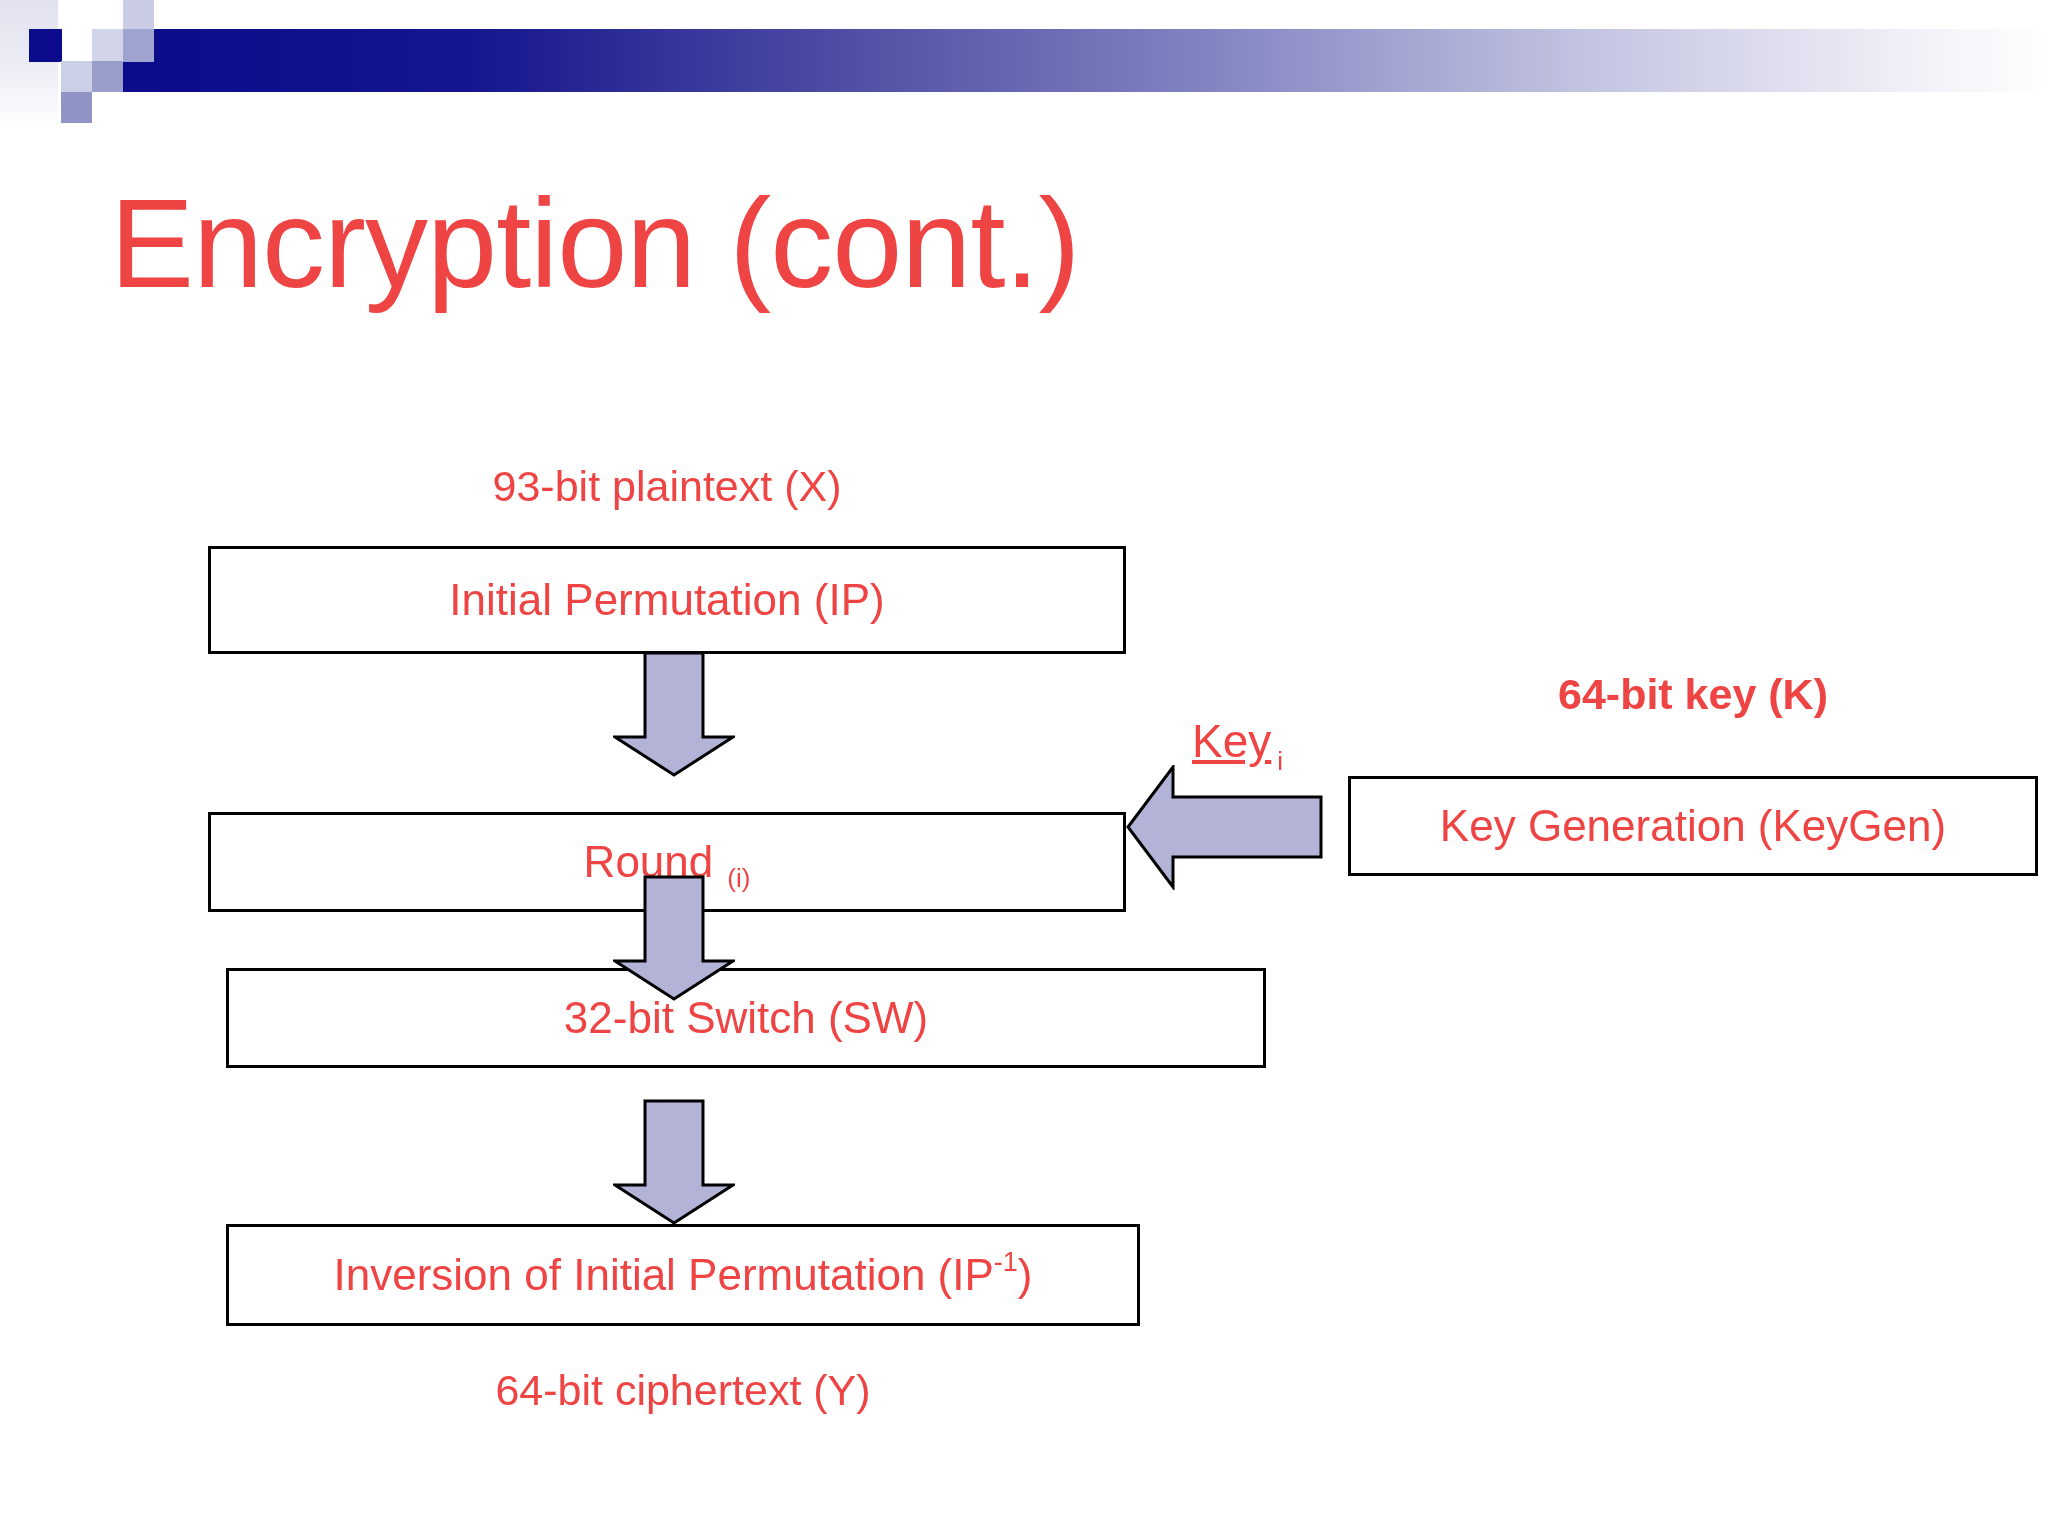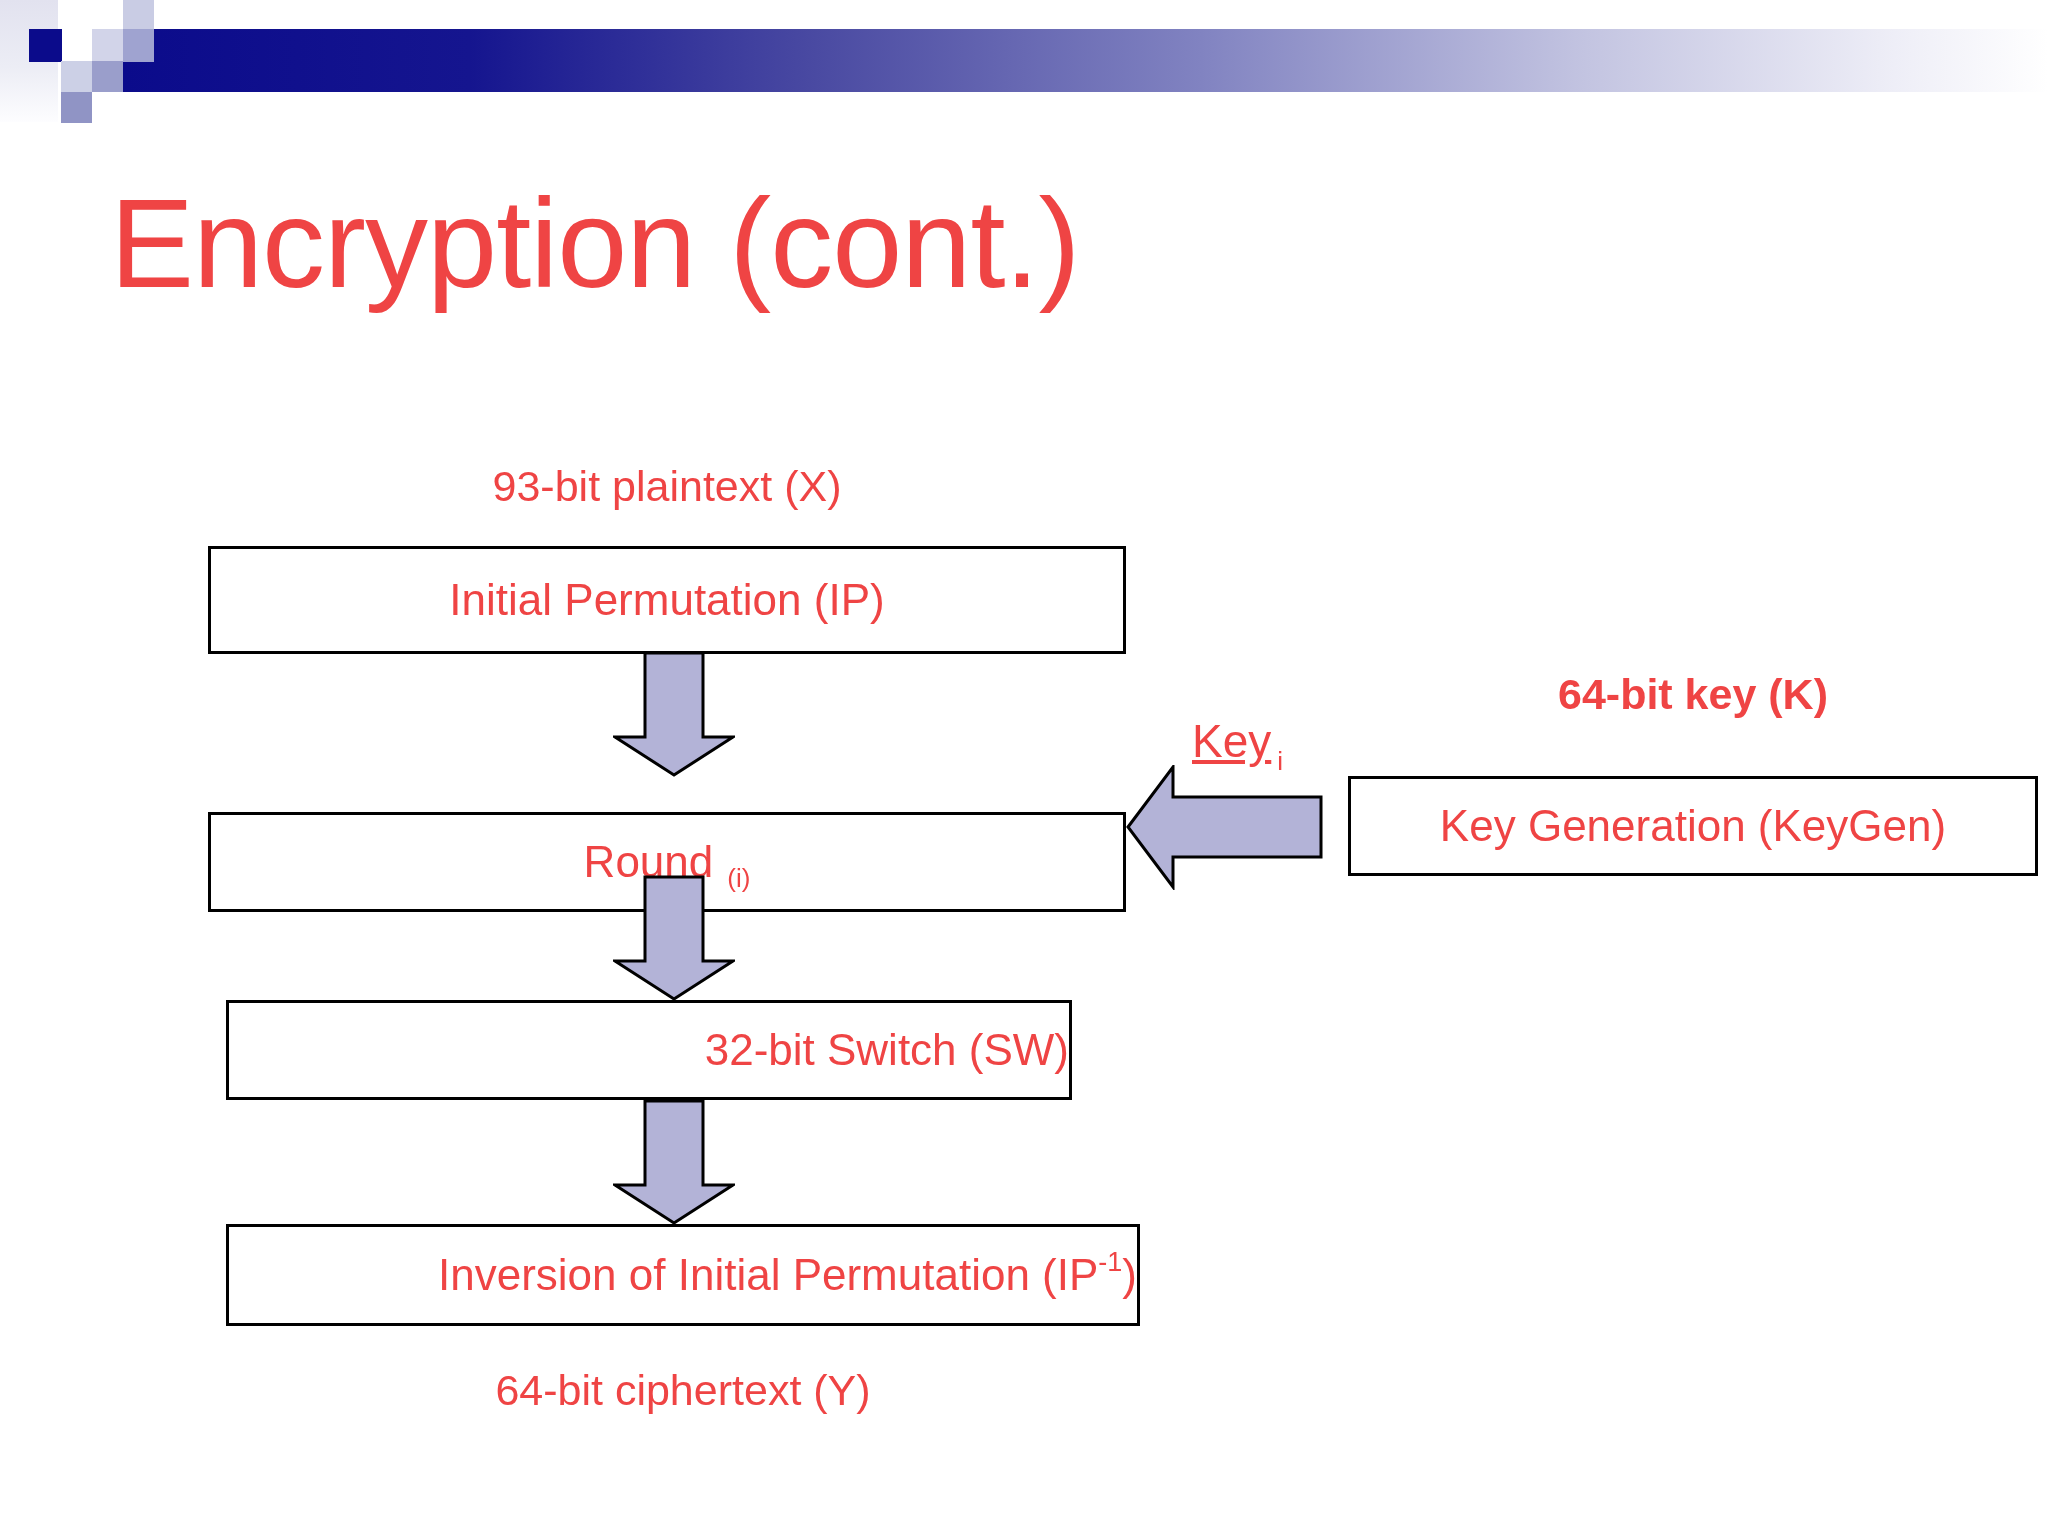--- a/index.html
+++ b/index.html
@@ -31,22 +31,22 @@
   }
   
   .flow-box{
     position:absolute;
     background:#ffffff;border:3px solid #000;
     display:flex;align-items:center;justify-content:center;
     font-size:44px;white-space:nowrap;box-sizing:border-box;
   }
   .box-ip      {left:208px; top:546px;  width:918px;height:108px;}
   .box-round   {left:208px; top:776px;  width:918px;height:100px;margin-top:36px;}
-  .box-sw      {left:226px; top:1000px; width:846px;height:100px;justify-content:flex-end;}
-  .box-inv     {left:226px; top:1224px; width:914px;height:102px;justify-content:flex-end;}
+  .box-sw      {left:226px; top:968px; width:1040px;height:100px;}
+  .box-inv     {left:226px; top:1224px; width:914px;height:102px;}
   .box-keygen  {left:1348px;top:776px;  width:690px;height:100px;}
   .diagram-label{
     position:absolute;font-size:43px;text-align:center;white-space:nowrap;
   }
   .lbl-plaintext {left:208px; top:462px;  width:918px;}
   .lbl-key       {left:1348px;top:670px;  width:690px;font-weight:bold;}
   .lbl-ciphertext{left:226px; top:1366px; width:914px;}
   .lbl-key-i{
     position:absolute;left:1192px;top:714px;
     font-size:46px;white-space:nowrap;text-decoration:underline;

